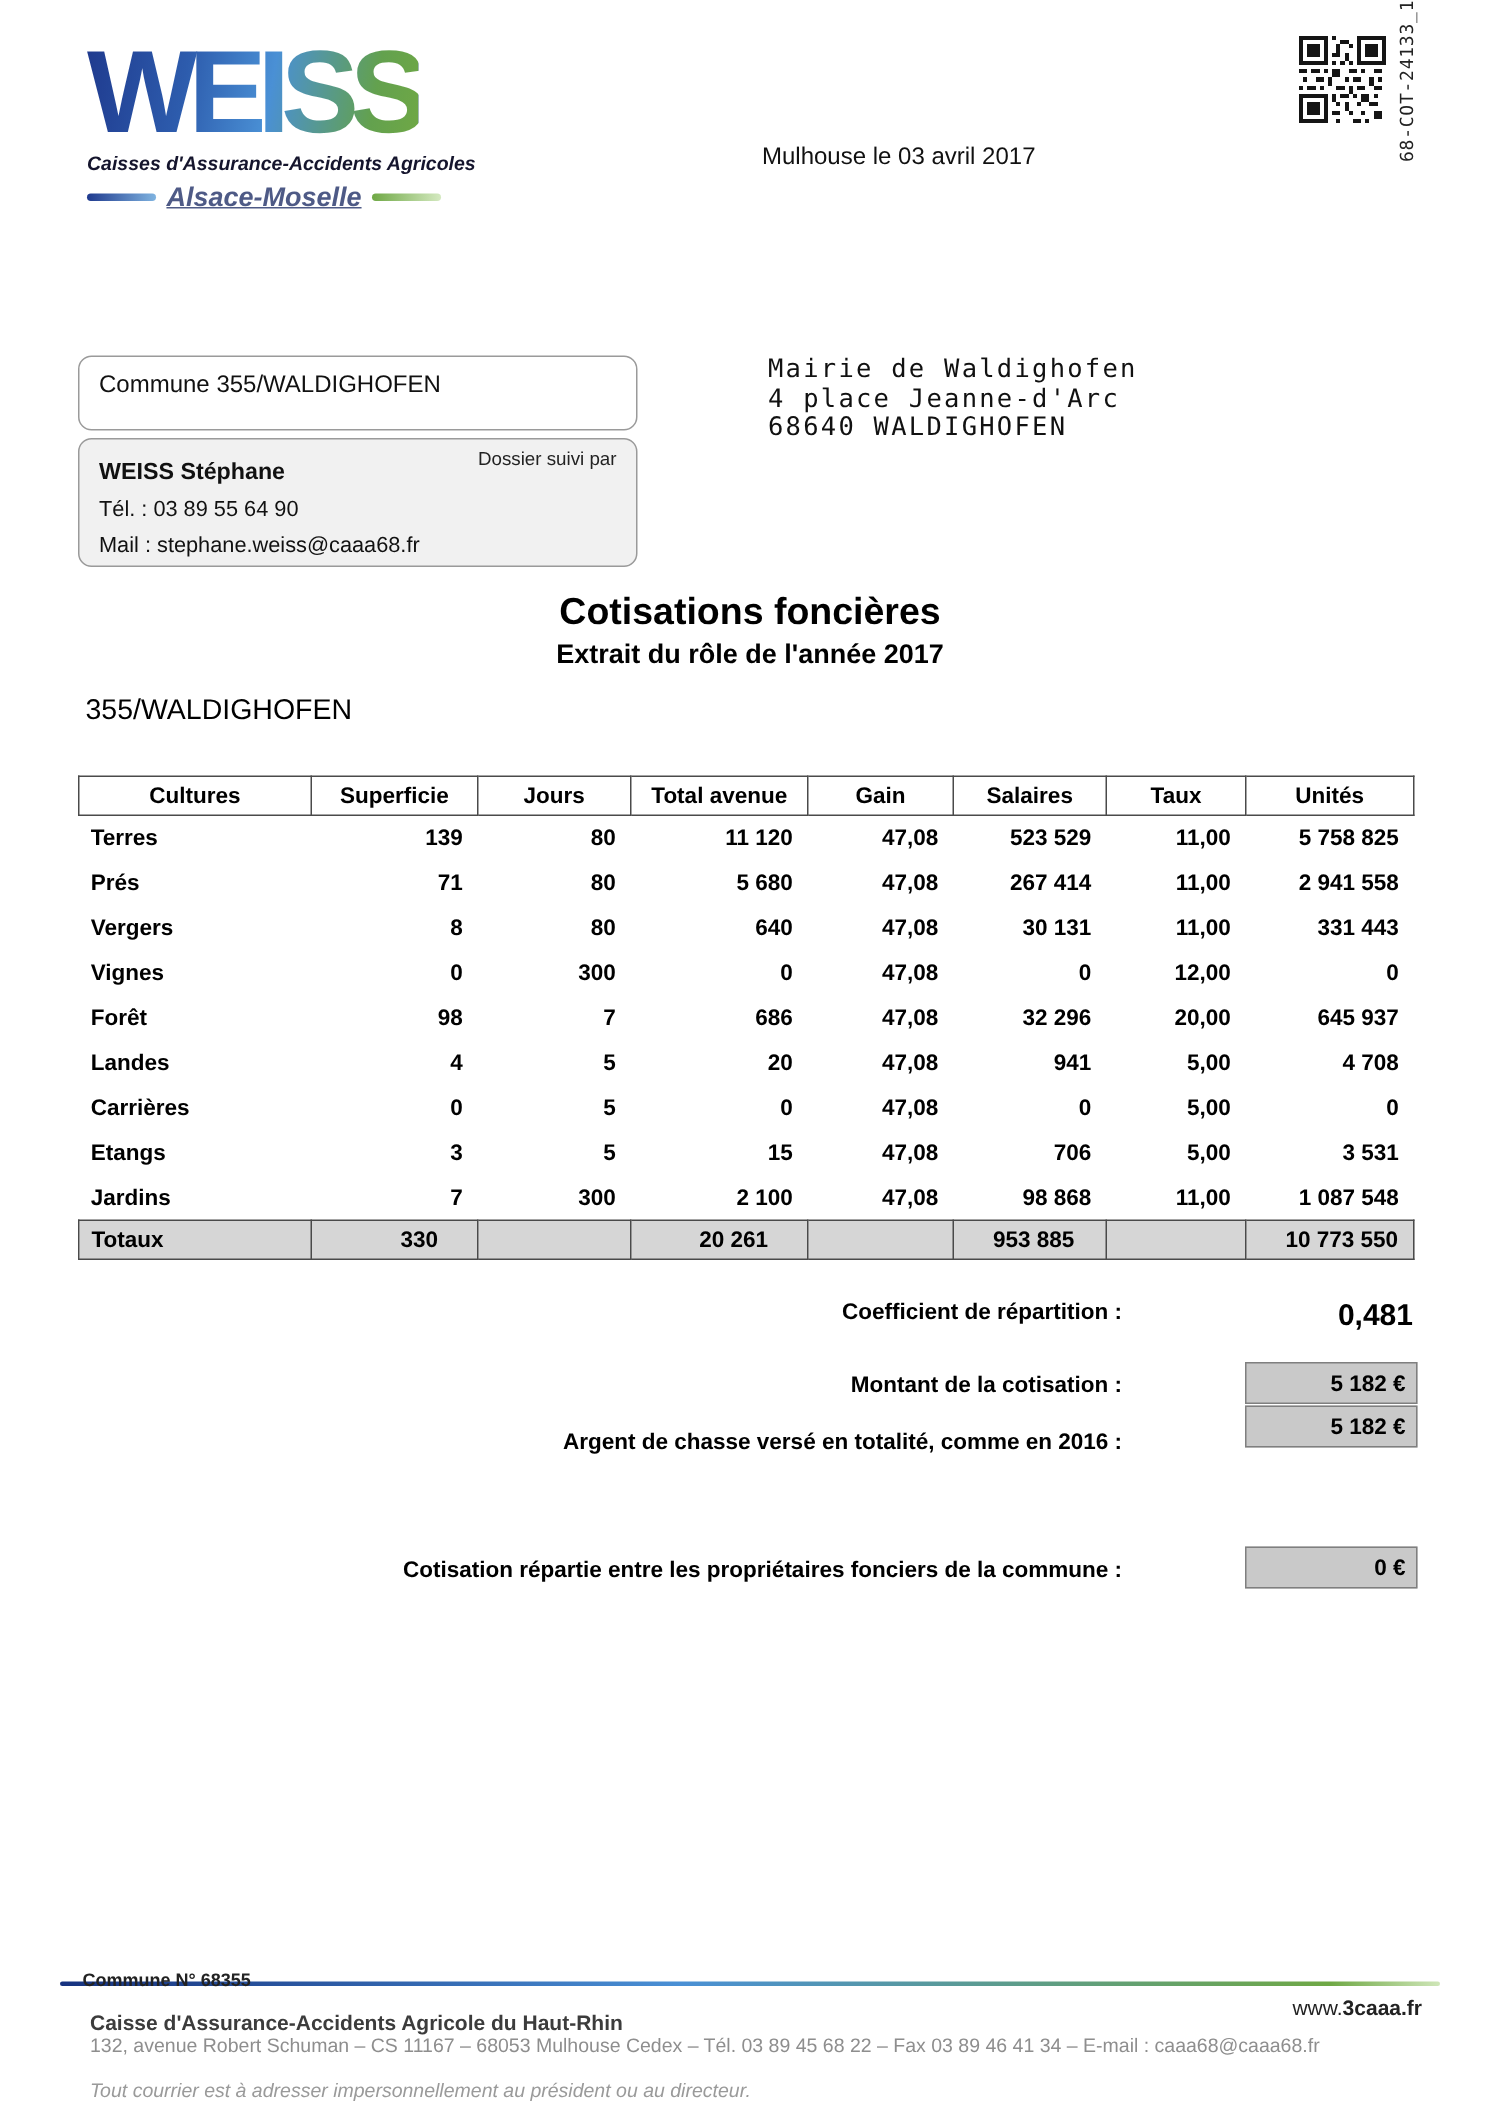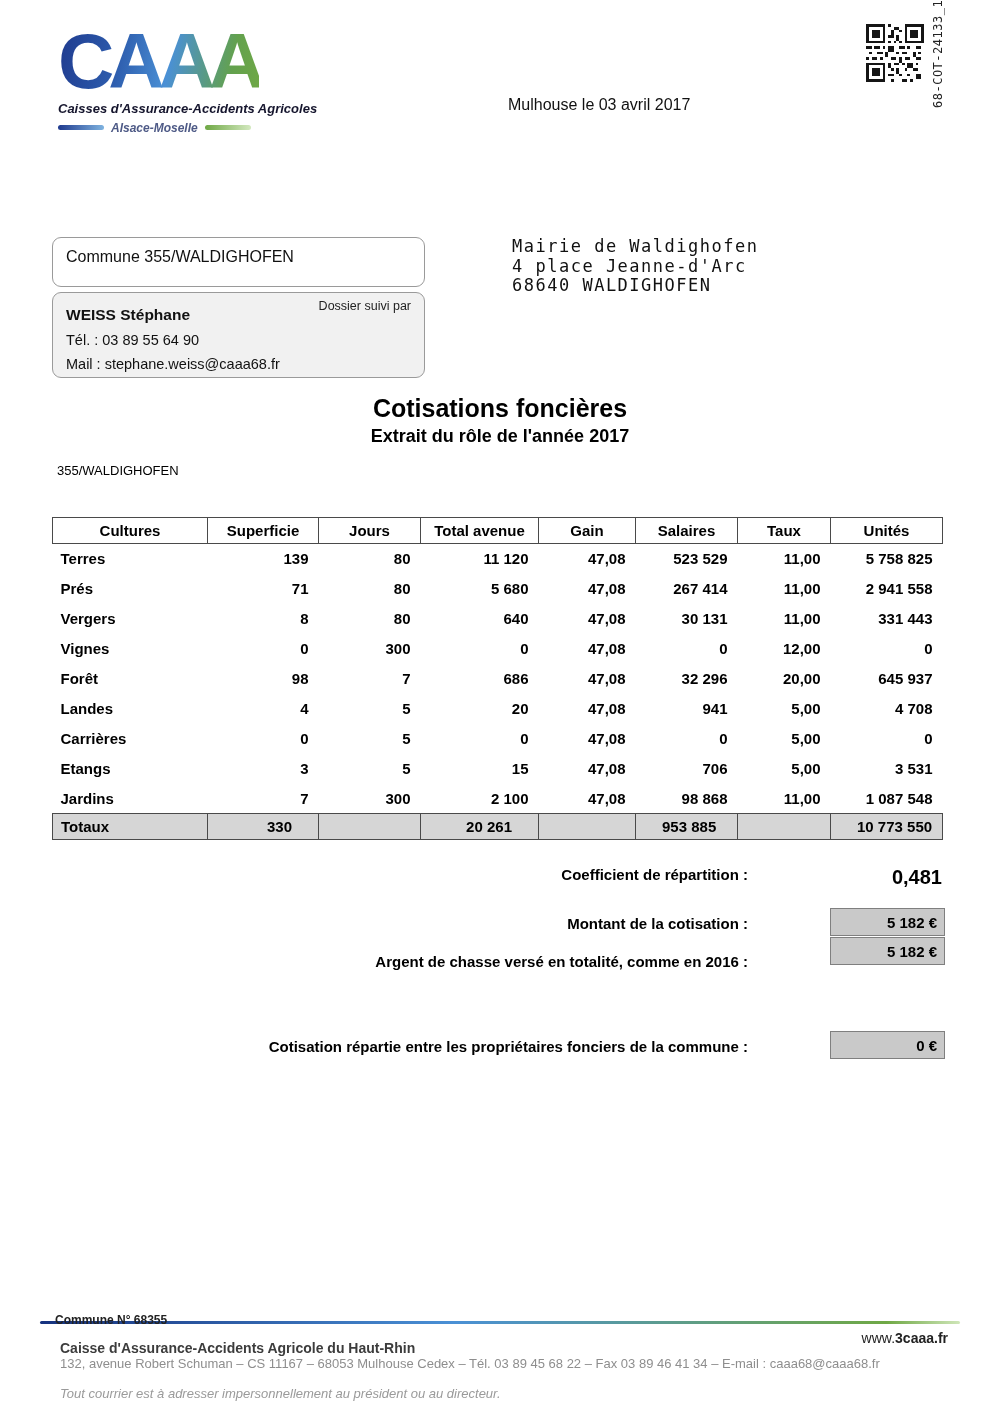--- a/index.html
+++ b/index.html
@@ -13,21 +13,21 @@
     font-size:78px; font-weight:bold; letter-spacing:-6px; line-height:0.92;
     background:linear-gradient(100deg,#1f3a8e 0%,#2d5cad 30%,#4a90d5 55%,#63a14e 85%,#6fa845 100%);
     -webkit-background-clip:text; background-clip:text; -webkit-text-fill-color:transparent; color:#1f3a8e;
     display:inline-block;
   }
   .logo-subtitle { font-size:13px; font-style:italic; font-weight:bold; color:#15152d; margin-top:3px; white-space:nowrap; }
   .logo-region-row { display:flex; align-items:center; gap:7px; margin-top:5px; }
   .region-line { height:5px; width:46px; border-radius:3px; }
   .region-line.blue { background:linear-gradient(90deg,#1f3a8e,#7fb3e0); }
   .region-line.green { background:linear-gradient(90deg,#6fa845,#d4e9c0); }
-  .region-text { font-size:12px; font-weight:bold; font-style:italic; color:#4e5a86; white-space:nowrap; }
+  .region-text { font-size:18px; font-weight:bold; font-style:italic; color:#4e5a86; white-space:nowrap;text-decoration:underline; }
 
   .date-line { position:absolute; left:508px; top:96px; font-size:16px; color:#111; }
 
   .qr { position:absolute; left:866px; top:24px; width:58px; height:58px; }
   .doc-ref { position:absolute; left:931px; top:108px; transform:rotate(-90deg); transform-origin:0 0;
              font-family:"DejaVu Sans Mono", monospace; font-size:12px; letter-spacing:0.5px; color:#222; white-space:nowrap; }
 
   
   .commune-box { position:absolute; left:52px; top:237px; width:373px; height:50px; border:1px solid #9a9a9a;
                  border-radius:9px; background:#fff; padding:10px 13px; font-size:16px; color:#111; }
@@ -36,21 +36,21 @@
   .dossier-tag { position:absolute; right:13px; top:6px; font-size:12.5px; color:#222; }
   .contact-name { font-size:15.5px; font-weight:bold; margin-top:7px; color:#111; }
   .contact-phone, .contact-mail { font-size:14.5px; margin-top:8px; color:#111; }
 
   .recipient { position:absolute; left:512px; top:237px; font-family:"DejaVu Sans Mono", monospace;
                font-size:17px; letter-spacing:1.5px; line-height:19.5px; color:#111; white-space:nowrap; }
 
   
   .doc-title { position:absolute; left:0; top:394px; width:1000px; text-align:center; font-size:25px; font-weight:bold; }
   .doc-subtitle { position:absolute; left:0; top:426px; width:1000px; text-align:center; font-size:18px; font-weight:bold; }
-  .commune-label { position:absolute; left:57px; top:463px; font-size:13px; }
+  .commune-label { position:absolute; left:57px; top:463px; font-size:19px; }
 
   
   .main-table { position:absolute; left:52px; top:517px; width:890px; border-collapse:collapse; table-layout:fixed;
                 font-size:15px; font-weight:bold; }
   .main-table thead th { border:1px solid #4a4a4a; height:26px; text-align:center; font-weight:bold; background:#fff; }
   .main-table tbody td { height:30px; padding:0 10px 0 10px; text-align:right; white-space:nowrap; }
   .main-table tbody td:first-child { text-align:left; padding-left:8px; }
   .main-table tfoot td { border:1px solid #4a4a4a; background:#d6d6d6; height:26px; padding:0 26px; text-align:right; white-space:nowrap; }
   .main-table tfoot td:first-child { text-align:left; padding-left:8px; }
 
@@ -74,21 +74,21 @@
   .footer-address { top:1356px; }
   .footer-orgline { top:1371px; }
   .footer-note { top:1386px; font-style:italic; color:#9a9a9a; }
 </style>
 </head>
 <body>
 
 <div class="page">
 
   <div class="logo">
-    <div class="logo-acronym">CAAA</div>
+    <div class="logo-acronym">WEISS</div>
     <div class="logo-subtitle">Caisses d'Assurance-Accidents Agricoles</div>
     <div class="logo-region-row">
       <span class="region-line blue"></span>
       <span class="region-text">Alsace-Moselle</span>
       <span class="region-line green"></span>
     </div>
   </div>
 
   <div class="date-line">Mulhouse le 03 avril 2017</div>
 

